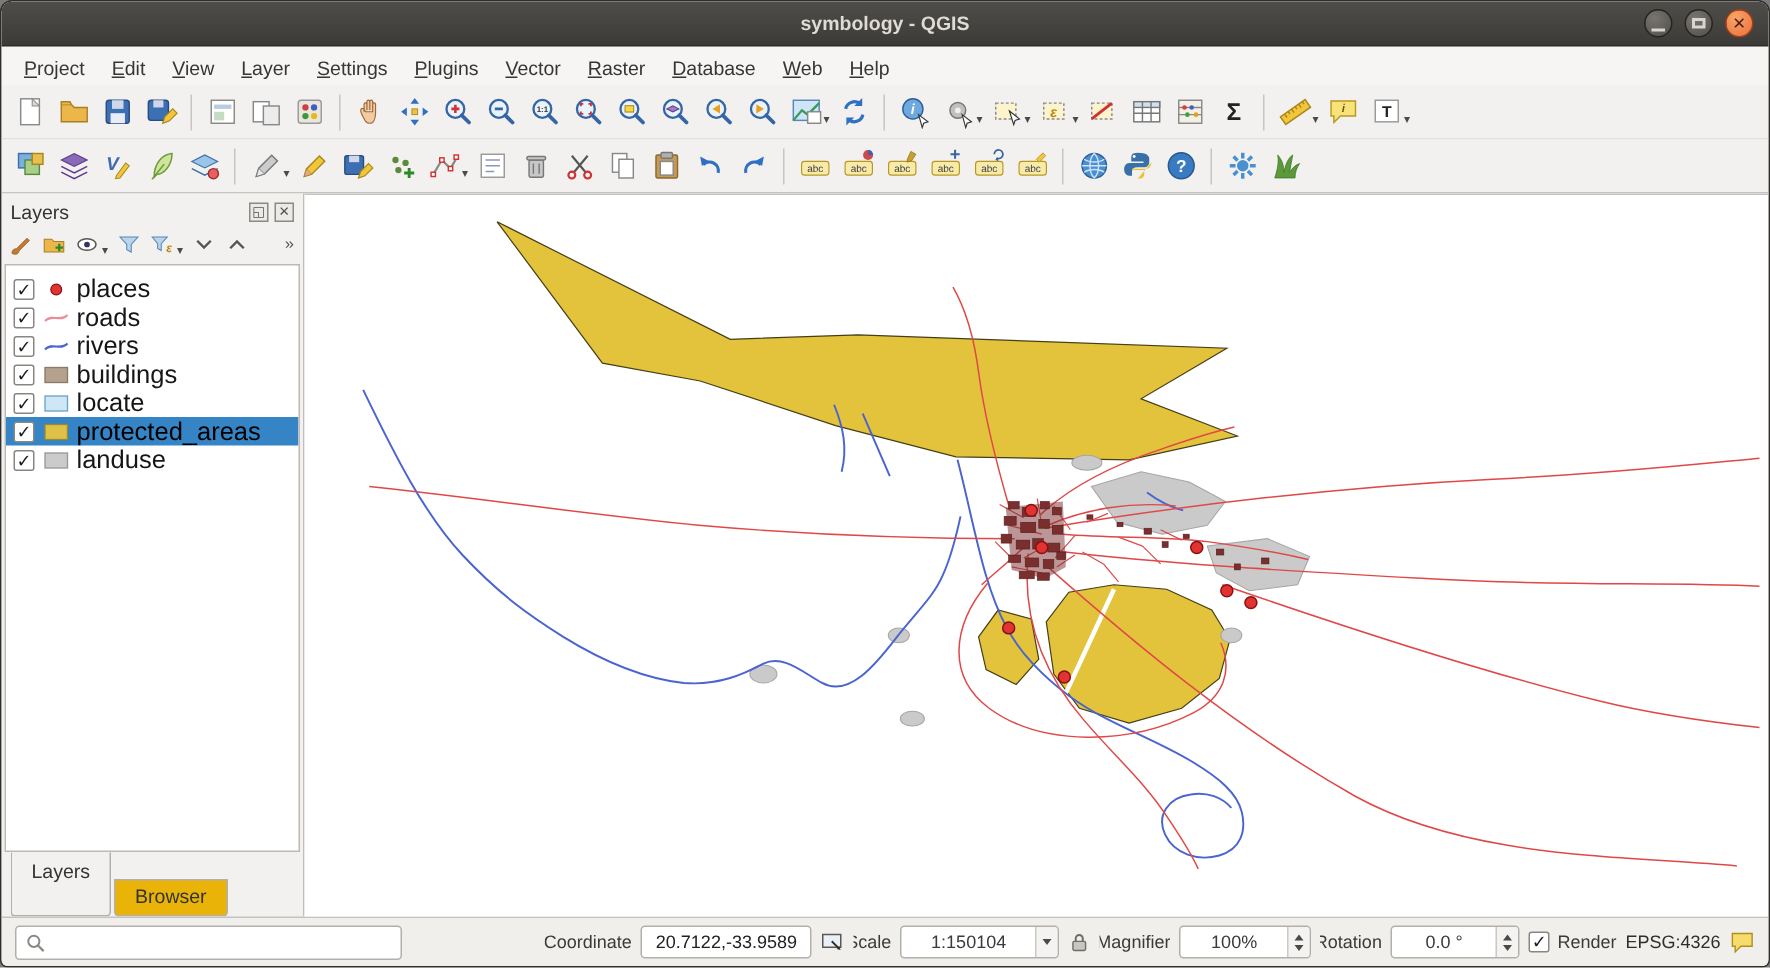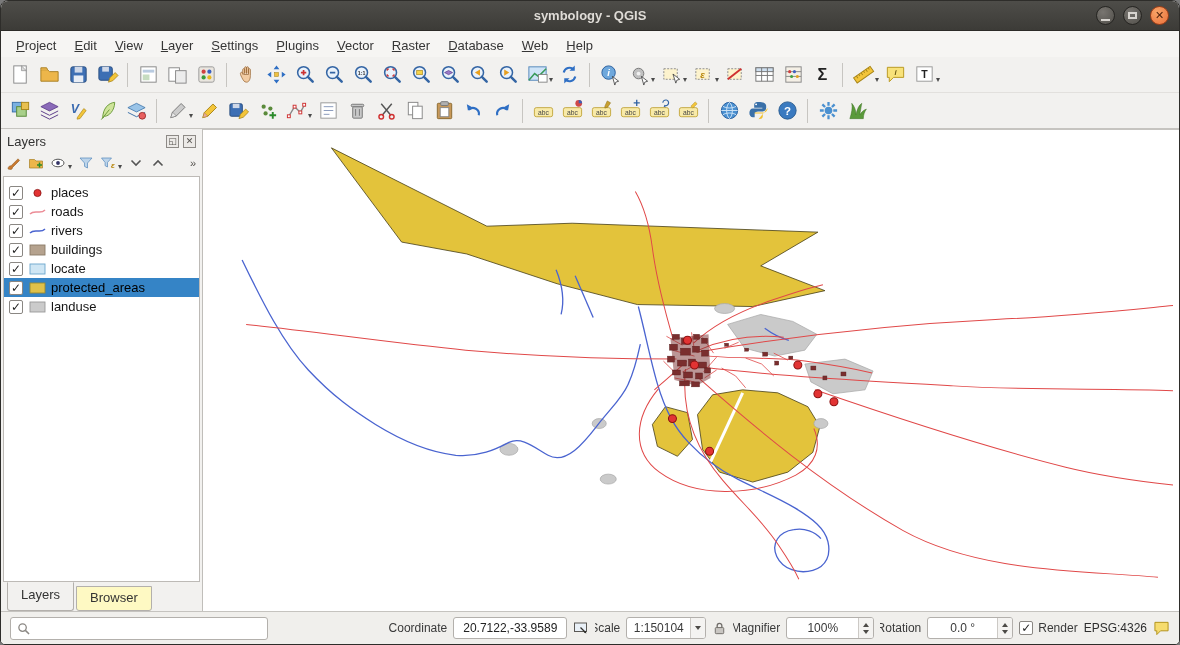--- a/index.html
+++ b/index.html
@@ -33,29 +33,29 @@
 .panel-header{flex:0 0 22px;display:flex;align-items:center;padding:2px 4px;color:#333}
 .panel-header .ph-title{font-size:13px}
 .ph-btns{margin-left:auto;display:flex;gap:4px;align-items:center}
 .ph-btn{width:13px;height:13px;border:1px solid #8d8a86;background:#eceae7;font-size:9px;line-height:11px;text-align:center;color:#55524e}
 .panel-toolbar{flex:0 0 24px;display:flex;align-items:center;gap:4px;padding:1px 2px 3px 2px}
 .pbtn{width:18px;height:18px;border:none;background:transparent;padding:0;display:flex;align-items:center;justify-content:center}
 .pbtn svg{width:16px;height:16px}
 .pchev{margin-left:auto;font-size:11px;color:#55524e;padding-right:2px}
 .layer-list{flex:1;background:#fff;border:1px solid #bdbab6;padding-top:6px;overflow:hidden}
 .layer-row{display:flex;align-items:center;gap:5px;height:19px;padding:0 3px 0 5px;color:#161616}
-.layer-row .lbl{font-size:13px}
+.layer-row .lbl{font-size:17px}
 .layer-row.selected{background:#3584c6}
 .layer-row.selected .lbl{color:#000000;}
 .cb{flex:0 0 14px;width:14px;height:14px;background:#fff;border:1px solid #8a8783;border-radius:2px;font-size:12px;line-height:12px;text-align:center;color:#1b1b1b}
 .sym{flex:0 0 18px;display:flex;justify-content:center}
 .sym svg{width:17px;height:12px}
 .panel-tabs{flex:0 0 27px;display:flex;align-items:stretch;gap:0;padding:0 4px}
 .ptab{padding:4px 13px 5px;font-size:13px;color:#333;background:#f2f1ef;border:1px solid #b3b0ac;border-top:1px solid #f2f1ef;border-radius:0 0 3px 3px;margin-right:2px}
-.ptab.inactive{background:#fef9c3;border-top:1px solid #b3b0ac;margin-top:4px;padding-top:3px;border-radius:0 0 3px 3px}
+.ptab.inactive{background:#eab308;border-top:1px solid #b3b0ac;margin-top:18px;padding-top:3px;border-radius:0 0 3px 3px}
 .canvas{flex:1;background:#fff;position:relative;overflow:hidden;border-top:1px solid #c6c4c0}
 .canvas svg{width:100%;height:100%;display:block}
 .protected{fill:var(--protected_fill);stroke:#453e17;stroke-width:0.8}
 .landuse-g path,.landuse-g ellipse{fill:var(--landuse);stroke:#a6a6a6;stroke-width:0.7}
 .rivers-g path{fill:none;stroke:var(--rivers);stroke-width:1.3}
 .roads-g path{fill:none;stroke:var(--roads);stroke-width:1}
 .roads-g path.thin{stroke-width:0.8}
 .buildings-g rect{fill:var(--buildings);stroke:#551d1d;stroke-width:0.4}
 .places-g circle{fill:var(--places);stroke:#8a1010;stroke-width:1}
 
@@ -748,21 +748,21 @@
       <svg width="16" height="15" viewBox="0 0 16 15">
           <rect x="1.5" y="2" width="12" height="8.5" fill="#e9f0f7" stroke="#5a5854"></rect>
           <path d="M7.5 6.5l4.5 4.5" stroke="#2f2e2b" stroke-width="1.2"></path>
           <path d="M10.8 11.6l2.6.8-.8-2.6z" fill="#2f2e2b"></path>
         </svg>
     </span>
 
     <span class="cliplabel" style="width:25px">
         <span>Scale</span>
       </span>
-    <div class="sb-box" style="width:80px">
+    <div class="sb-box" style="width:106px">
       <span class="combo-val">1:150104</span>
       <div class="combo-dd">
           <div class="sarr down"></div>
         </div>
     </div>
     <span class="sb-icon">
       <svg width="15" height="15" viewBox="0 0 16 16">
           <rect x="3.5" y="7" width="9" height="6.5" rx="1" fill="#c9c6c2" stroke="#6f6c68"></rect>
           <path d="M5.5 7V5a2.5 2.5 0 0 1 5 0v2" fill="none" stroke="#6f6c68" stroke-width="1.4"></path>
         </svg>

